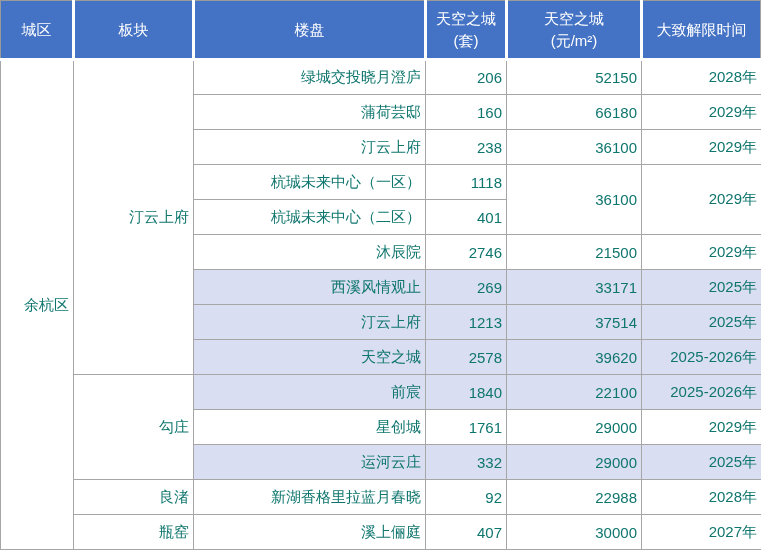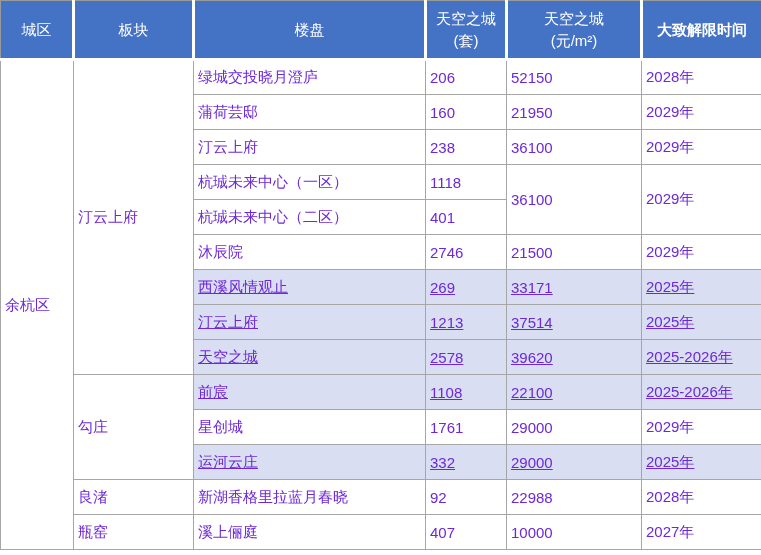--- a/index.html
+++ b/index.html
@@ -12,30 +12,30 @@
     border: 1px solid #9a9a9a;
   }
   thead th {
     background: #4472C4; color: #ffffff;
     font-weight: normal; font-size: 15px; line-height: 1.45;
     text-align: center; vertical-align: middle;
     height: 59px; padding: 2px;
     border-right: 3px solid #ffffff;
     border-bottom: 3px solid #ffffff;
   }
-  thead th:last-child { border-right: 1px solid #a3a3a3; font-weight: bold; }
+  thead th:last-child { border-right: 3px solid #a3a3a3; }
   tbody td {
     border: 1px solid #A6A6A6;
     background: #ffffff;
-    font-size: 15px; color: #6d28d9;
-    text-align: left; vertical-align: middle;
+    font-size: 15px; color: #0f766e;
+    text-align: right; vertical-align: middle;
     height: 35px; padding: 0 4px;
     overflow: hidden; white-space: nowrap;
   }
-  tbody td.hl { background: #D9DEF2; text-decoration: underline; }
+  tbody td.hl { background: #D9DEF2; }
   tbody tr { height: 35px; }
 </style>
 </head>
 <body>
 
 <div class="wrap">
   <table>
     <colgroup>
       <col style="width:73px">
         <col style="width:120px">
@@ -73,21 +73,21 @@
           <td rowspan="14">余杭区</td>
           <td rowspan="9">汀云上府</td>
           <td>绿城交投晓月澄庐</td>
           <td>206</td>
           <td>52150</td>
           <td>2028年</td>
         </tr>
         <tr>
           <td>蒲荷芸邸</td>
           <td>160</td>
-          <td>21950</td>
+          <td>66180</td>
           <td>2029年</td>
         </tr>
         <tr>
           <td>汀云上府</td>
           <td>238</td>
           <td>36100</td>
           <td>2029年</td>
         </tr>
         <tr>
           <td>杭珹未来中心（一区）</td>
@@ -119,21 +119,21 @@
         </tr>
         <tr>
           <td class="hl">天空之城</td>
           <td class="hl">2578</td>
           <td class="hl">39620</td>
           <td class="hl">2025-2026年</td>
         </tr>
         <tr>
           <td rowspan="3">勾庄</td>
           <td class="hl">前宸</td>
-          <td class="hl">1108</td>
+          <td class="hl">1840</td>
           <td class="hl">22100</td>
           <td class="hl">2025-2026年</td>
         </tr>
         <tr>
           <td>星创城</td>
           <td>1761</td>
           <td>29000</td>
           <td>2029年</td>
         </tr>
         <tr>
@@ -146,18 +146,18 @@
           <td rowspan="1">良渚</td>
           <td>新湖香格里拉蓝月春晓</td>
           <td>92</td>
           <td>22988</td>
           <td>2028年</td>
         </tr>
         <tr>
           <td rowspan="1">瓶窑</td>
           <td>溪上俪庭</td>
           <td>407</td>
-          <td>10000</td>
+          <td>30000</td>
           <td>2027年</td>
         </tr>
       </tbody>
   </table>
 </div>
 
 </body></html>

